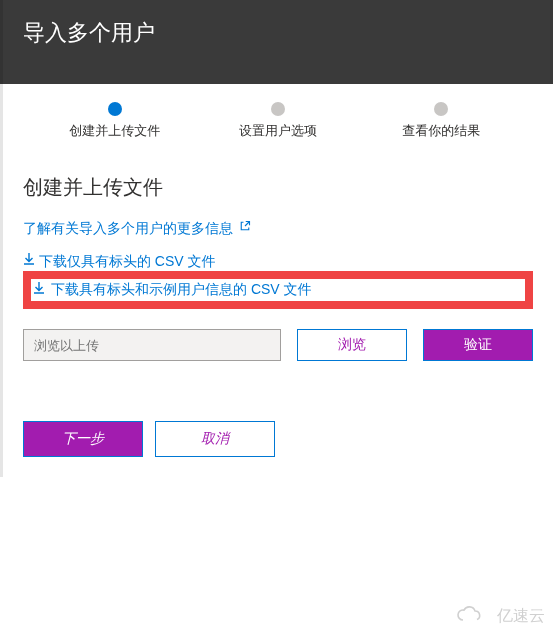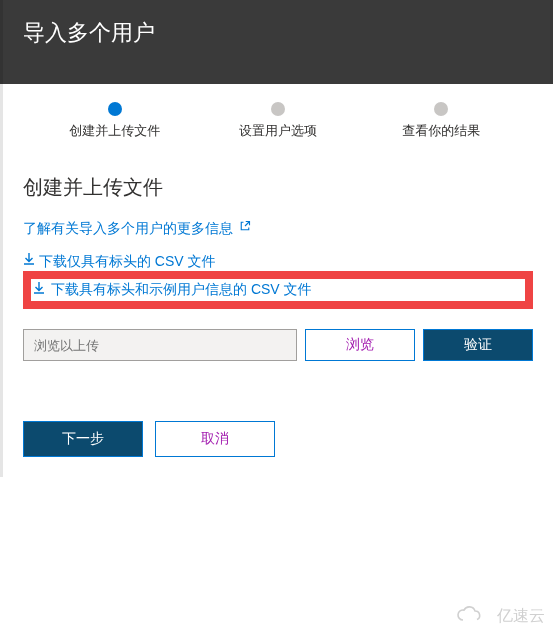--- a/index.html
+++ b/index.html
@@ -54,21 +54,21 @@
     }
     .download-link { display: block; margin-bottom: 0; }
     .highlight-box {
       border: 8px solid #ef4444;
       padding: 2px;
       margin-bottom: 20px;
     }
     .highlight-box .link { margin-bottom: 0; }
     .file-row {
       display: flex;
-      gap: 8px;
+      gap: 16px;
       margin-bottom: 40px;
       align-items: stretch;
     }
     .file-input {
       flex: 1;
       border: 1px solid #a19f9d;
       background: #f3f2f1;
       padding: 6px 10px;
       font-size: 13px;
       color: #605e5c;
@@ -76,31 +76,31 @@
     .btn {
       padding: 6px 30px;
       font-size: 14px;
       border: 1px solid #0078d4;
       background: #fff;
       color: #a21caf;
       cursor: pointer;
       min-width: 110px;
     }
     .btn.primary {
-      background: #0c4a6e;
+      background: #a21caf;
       color: #fff;
       text-align: center;
     }
     .footer-buttons {
       display: flex;
       gap: 12px;
       padding: 0 20px 20px;
       border-left: 3px solid #e5e5e5;
     }
-    .footer-buttons .btn { min-width: 120px; padding: 8px 20px; }
+    .footer-buttons .btn { min-width: 120px; padding: 8px 20px; font-style: italic; }
     .watermark {
       position: absolute;
       right: 8px;
       bottom: 4px;
       color: #d0d0d0;
       font-size: 16px;
       display: flex;
       align-items: center;
       gap: 14px;
     }

